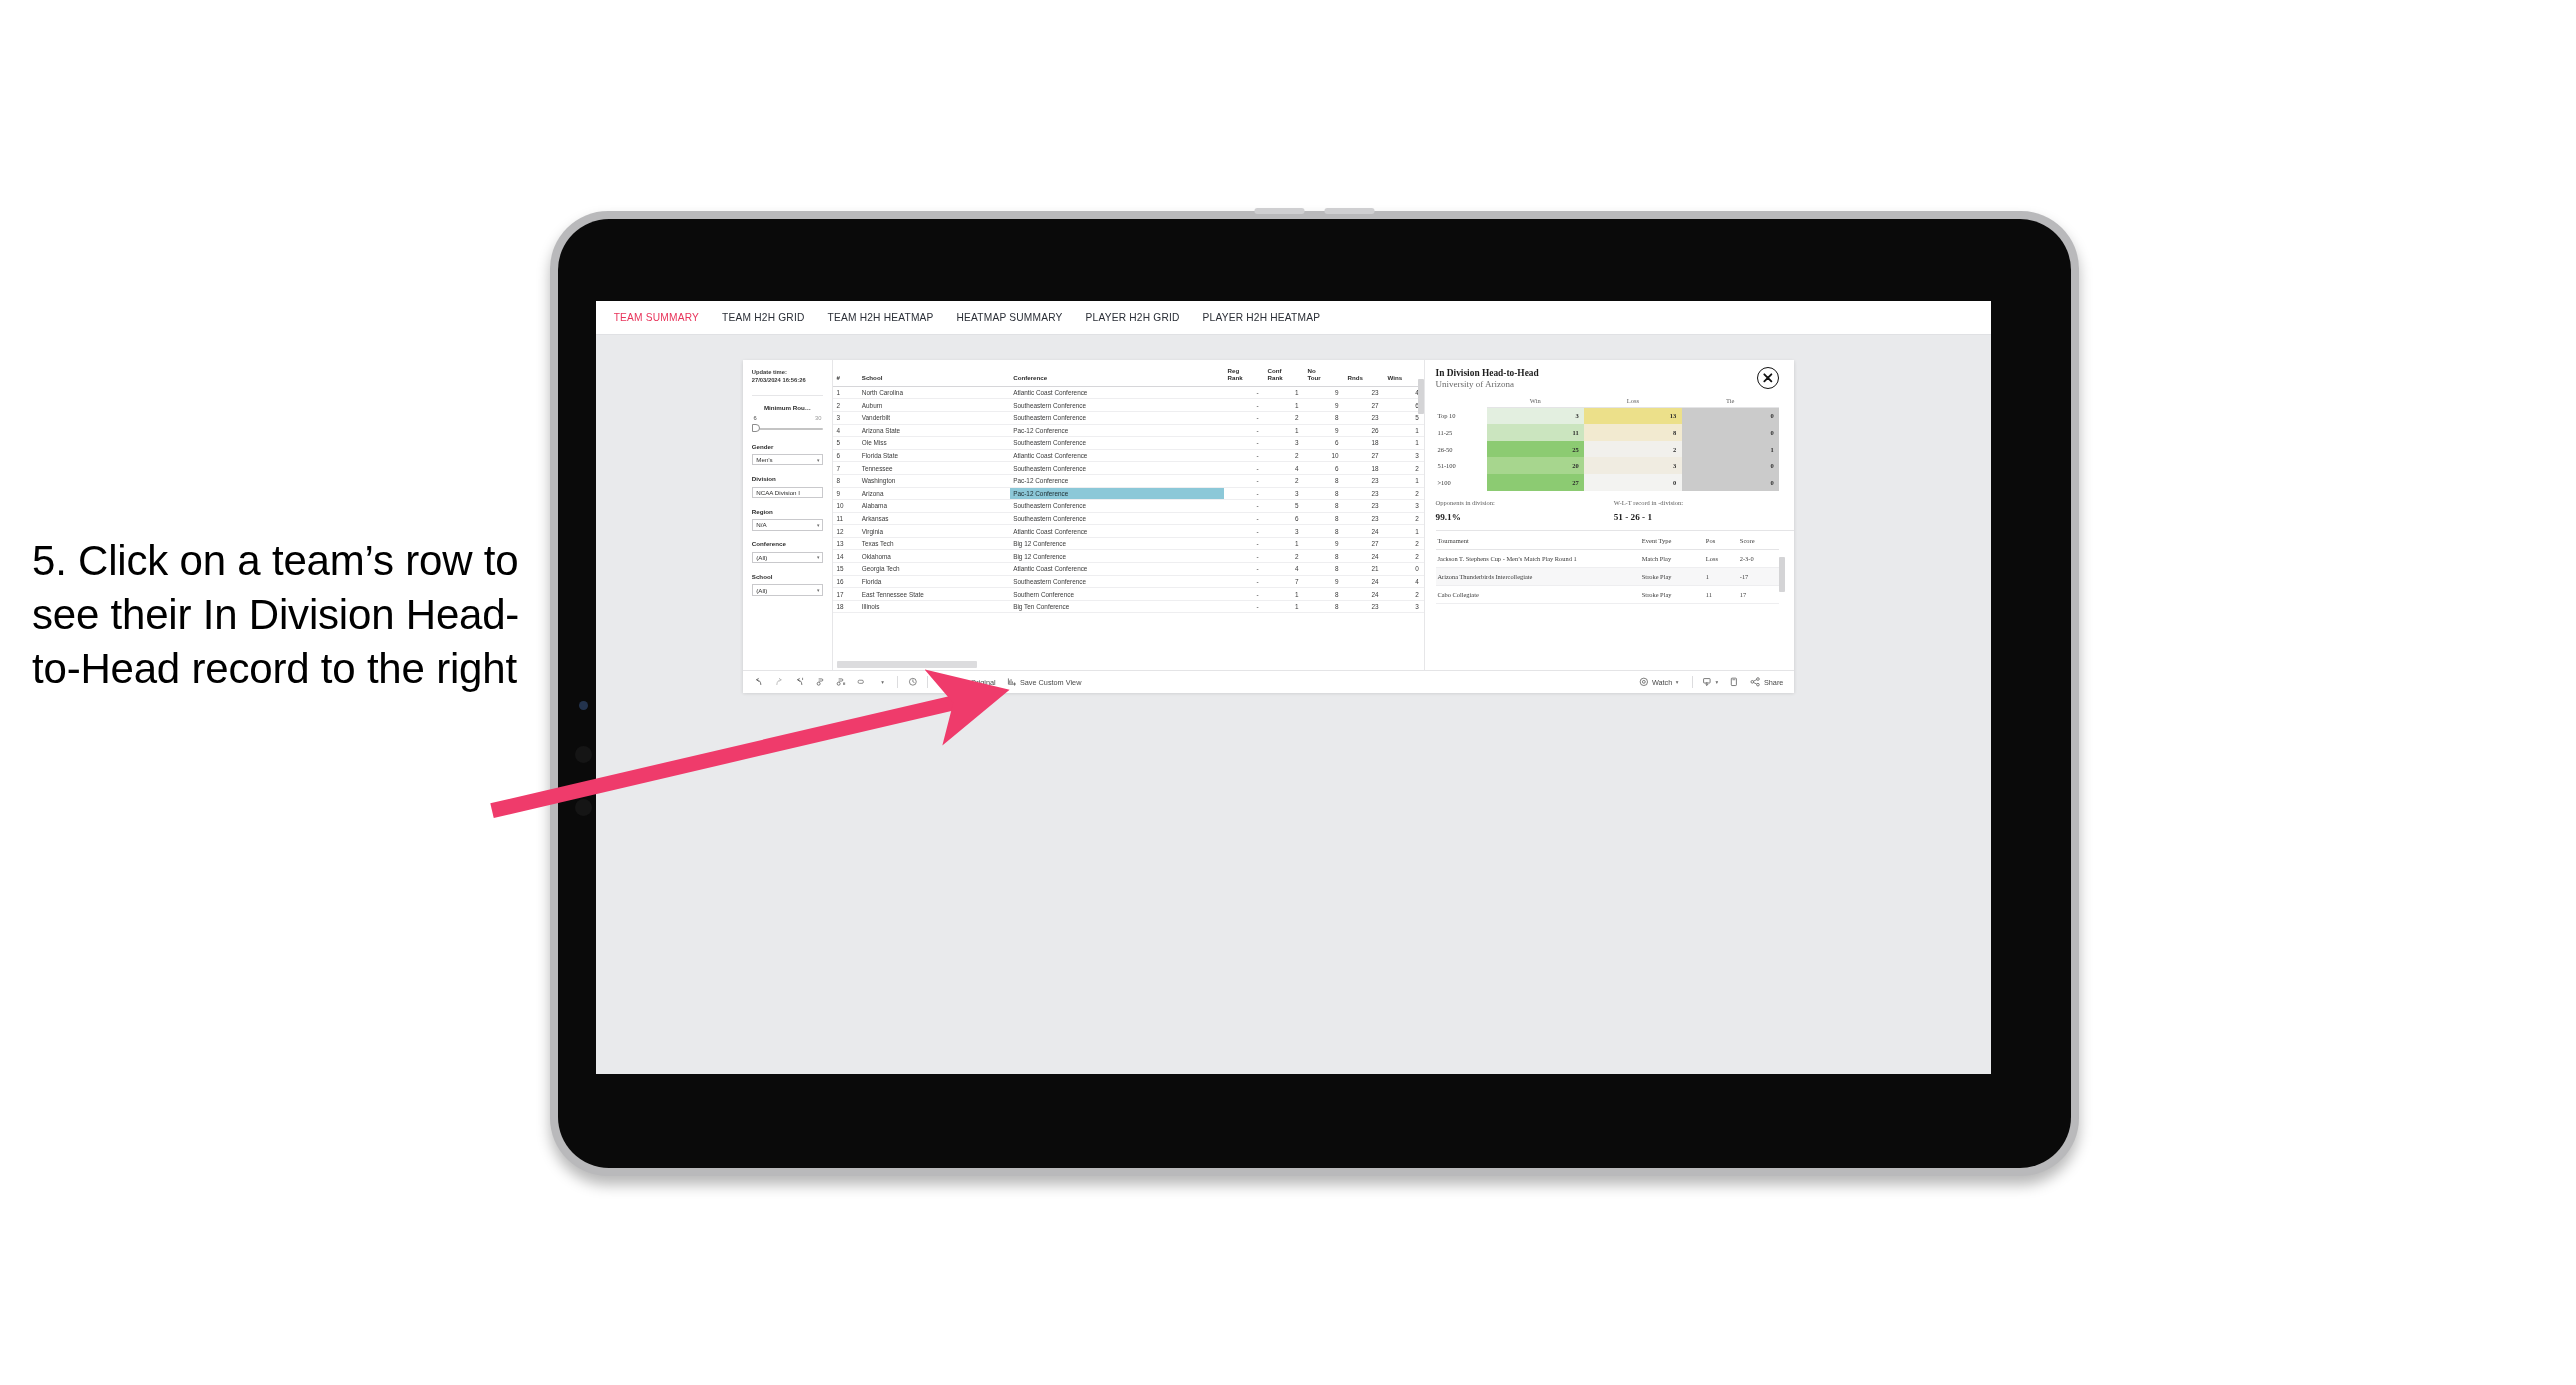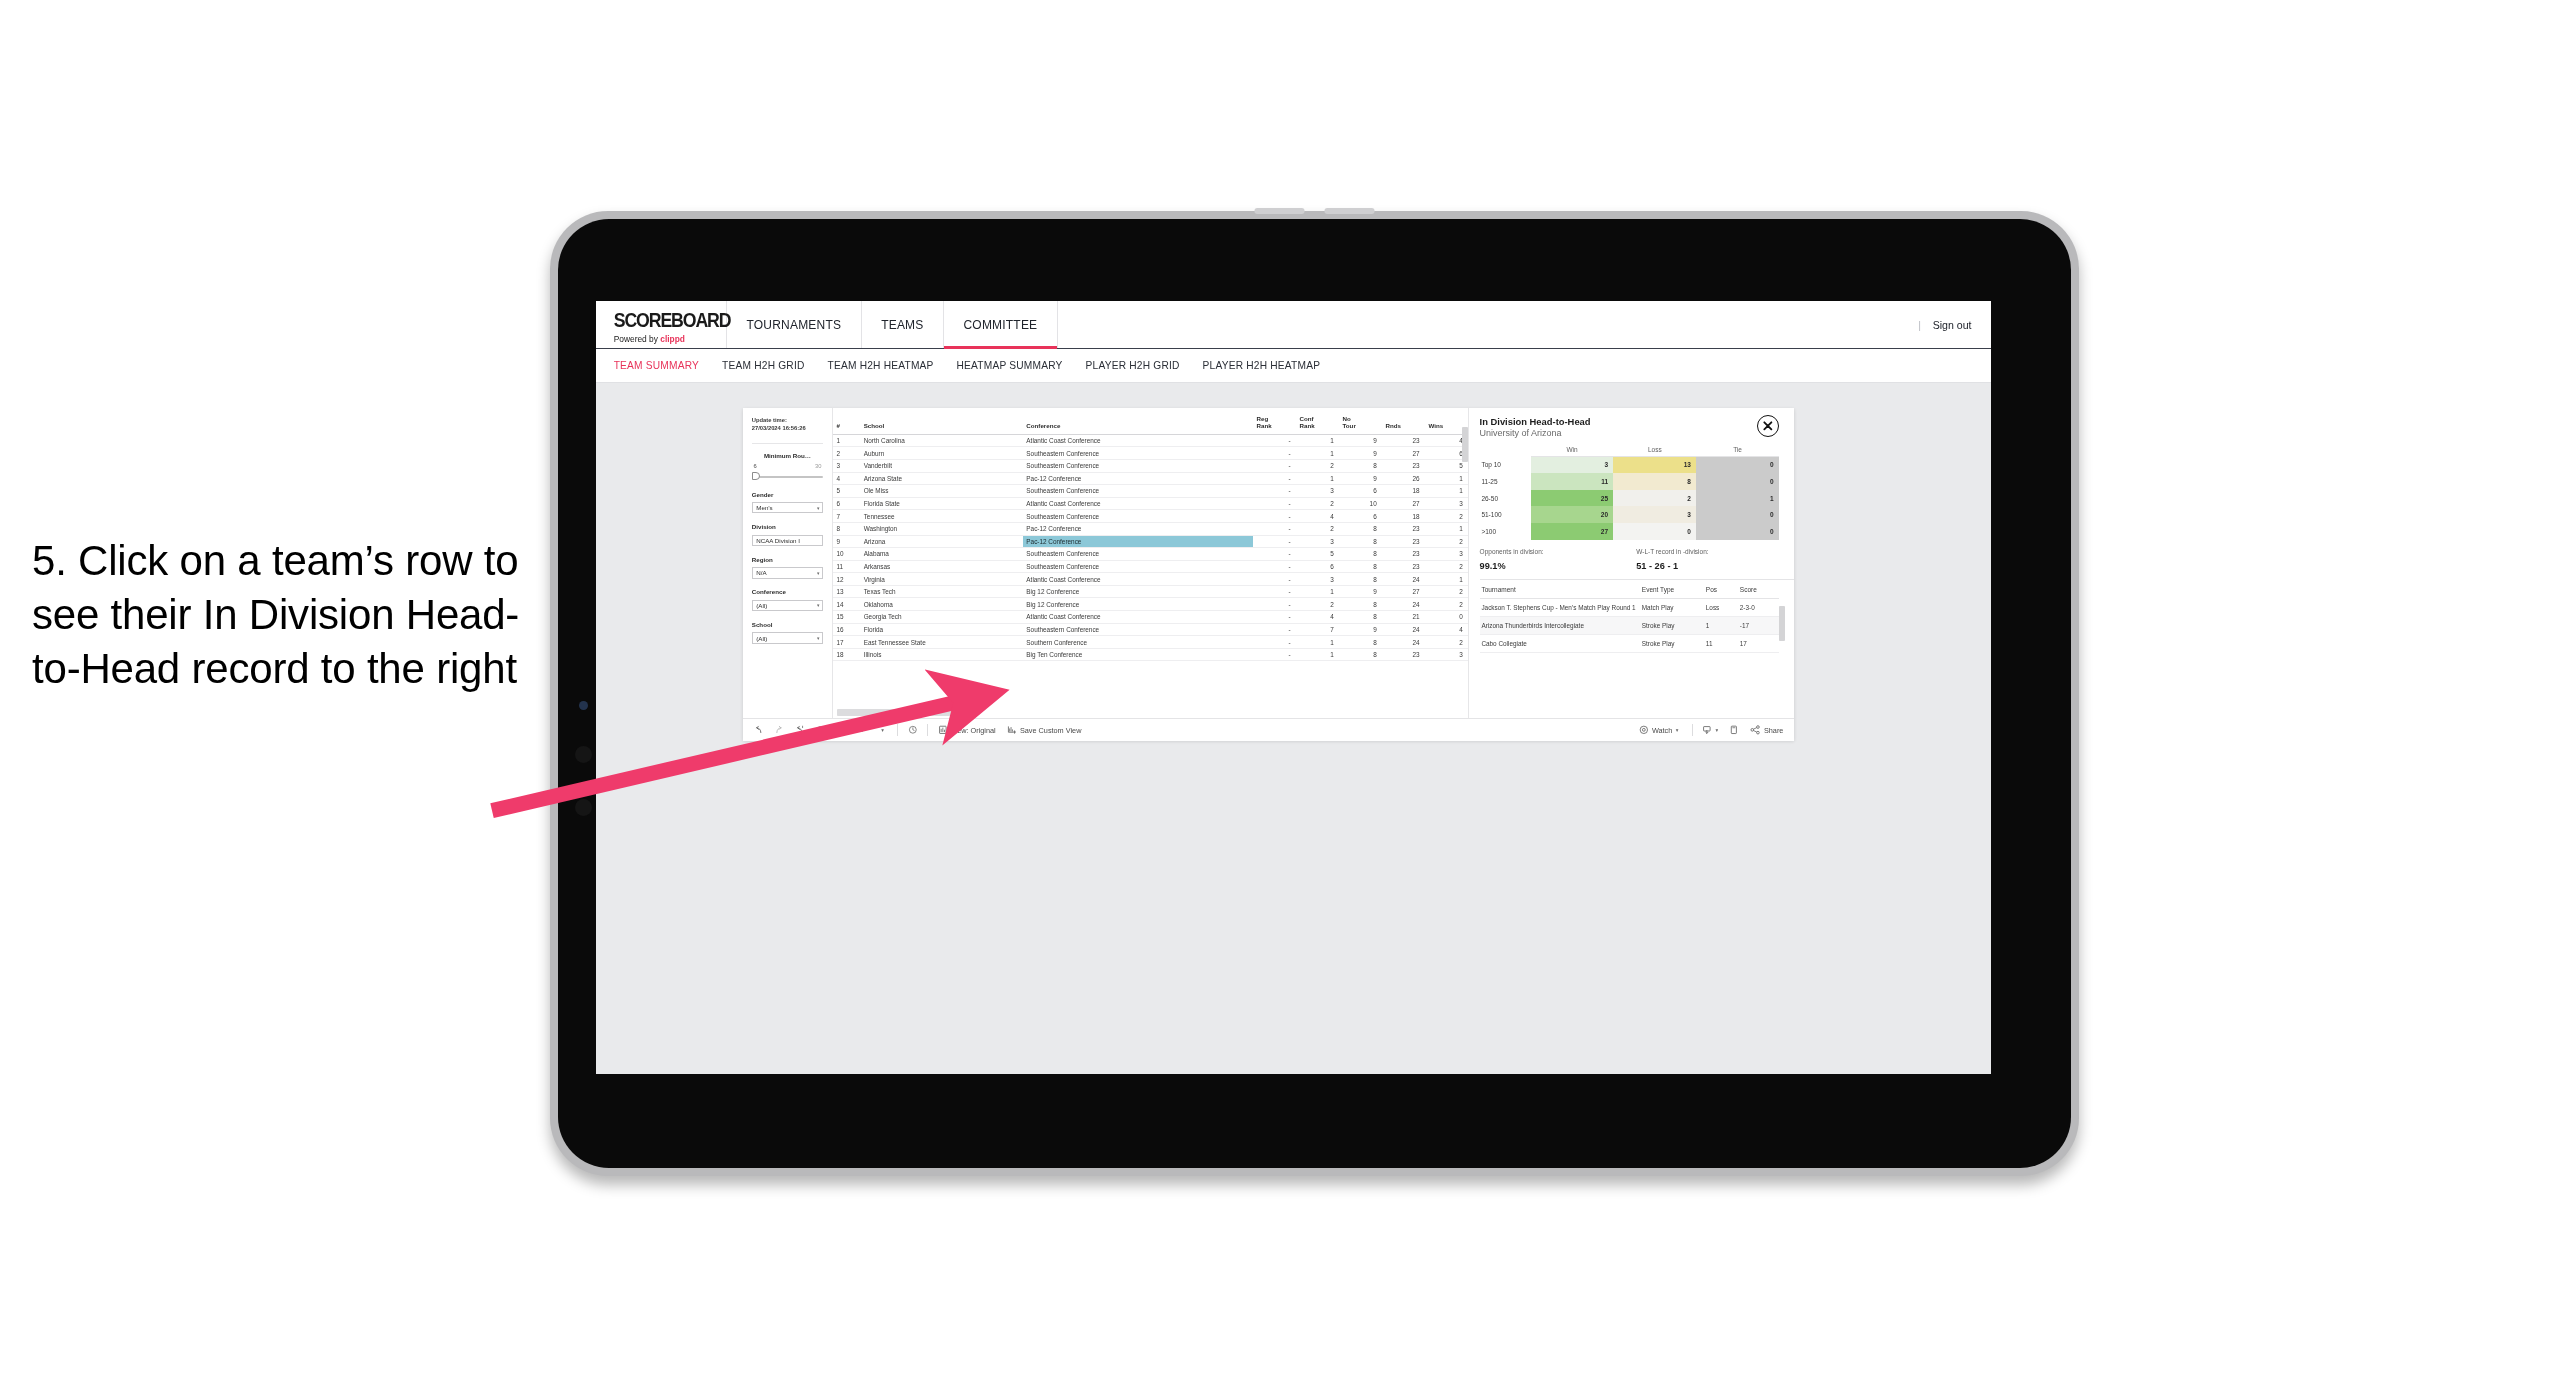--- a/index.html
+++ b/index.html
@@ -167,22 +167,22 @@
   tr.selected td.conf-cell { background: #8cc8d8; color: #1c2a2e; }
   .vscroll {
     position: absolute; right: 0; top: 14px; width: 6.2px; height: 35px;
     background: #d4d4d6; border-radius: 0.9px;
   }
   .hscroll-area { height: 10.6px; position: relative; }
   .hscroll { position: absolute; left: 3.5px; top: 1.8px; width: 140px; height: 7px; background: #dcdcde; border-radius: 0.9px; }
 
   
   .h2h {
-    width: 326px; border-left: 0.9px solid #e6e6e8; padding: 8px 0 0 10.6px;
-    position: relative; display: flex; flex-direction: column;
+    width: 370px; border-left: 0.9px solid #e6e6e8; padding: 8px 0 0 10.6px;
+    position: relative; display: flex; flex-direction: column; font-family: Liberation Serif, serif;
   }
   .h2h-title { font-size: 9.4px; font-weight: 700; color: #1c1c1c; }
   .h2h-sub { font-size: 9px; color: #6a6a6a; margin-top: 0.9px; }
   .h2h-close {
     position: absolute; right: 15px; top: 7px;
     width: 22px; height: 22px; border: 1.9px solid #111; border-radius: 50%;
     display: flex; align-items: center; justify-content: center; cursor: pointer;
   }
   .h2h-close svg { display: block; }
 
@@ -259,34 +259,20 @@
       <div class="side-dots">
         <b class="cam"></b>
         <b></b>
         <b></b>
       </div>
     </div>
   </div>
 
   <div class="screen">
 
-    <div class="topnav">
-      <div class="brand">
-        <div class="brand-title">SCOREBOARD</div>
-        <div class="brand-sub"><span>Powered by </span><em>clippd</em></div>
-      </div>
-      <div class="topnav-item">TOURNAMENTS</div>
-      <div class="topnav-item">TEAMS</div>
-      <div class="topnav-item active">COMMITTEE</div>
-      <div class="topnav-spacer"></div>
-      <div class="signout">
-        <span class="bar">|</span>
-        <span>Sign out</span>
-      </div>
-    </div>
 
     <div class="subnav">
       <div class="subnav-item active">TEAM SUMMARY</div>
       <div class="subnav-item">TEAM H2H GRID</div>
       <div class="subnav-item">TEAM H2H HEATMAP</div>
       <div class="subnav-item">HEATMAP SUMMARY</div>
       <div class="subnav-item">PLAYER H2H GRID</div>
       <div class="subnav-item">PLAYER H2H HEATMAP</div>
     </div>
 

